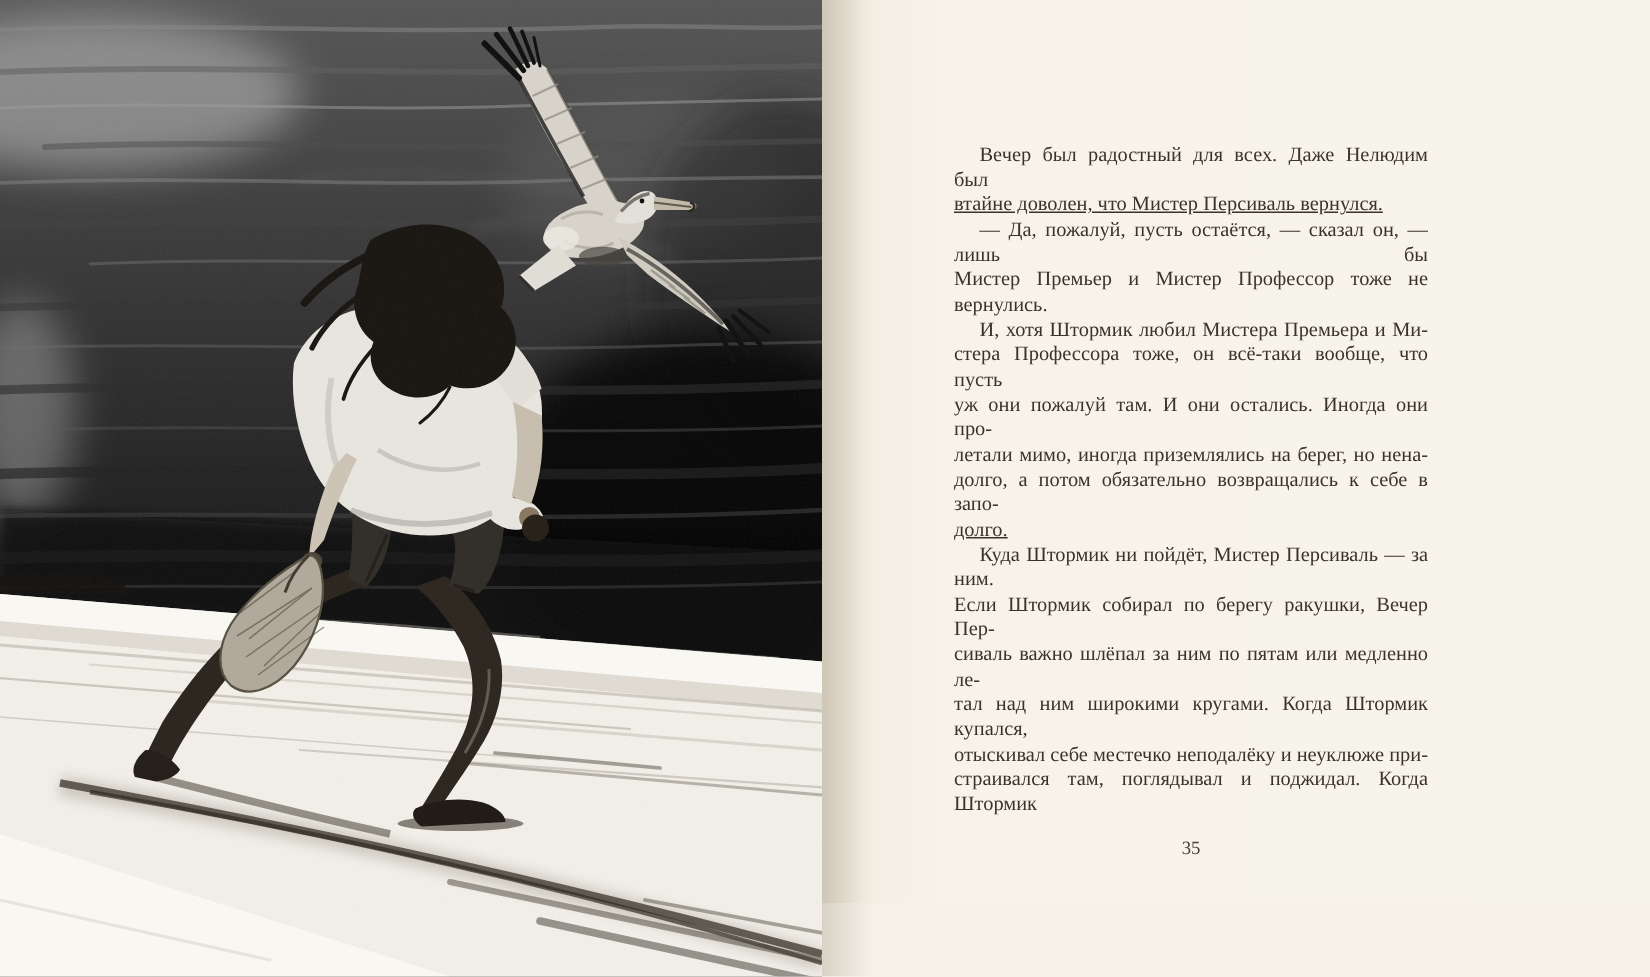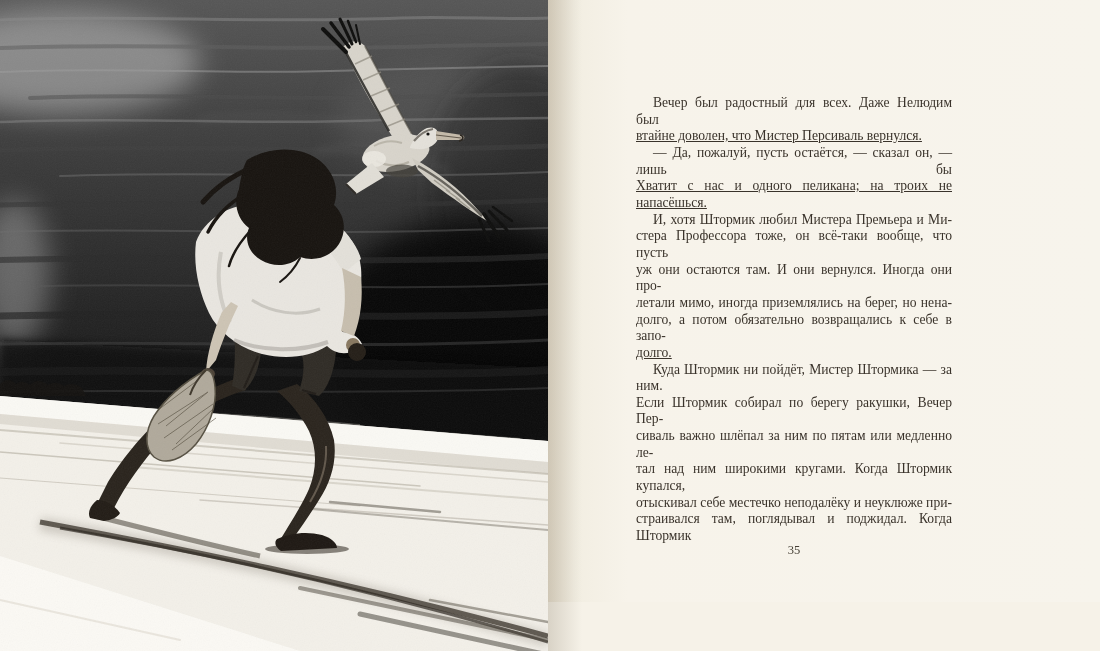--- a/index.html
+++ b/index.html
@@ -22,21 +22,21 @@
   }
   .text-block {
     position:absolute; left:88px; top:95px; width:316px;
     color:#3a332b; font-size:13.6px; line-height:16.65px;
   }
   .para { margin:0; }
   .para .line { text-align:justify; text-align-last:justify; text-justify:inter-word; }
   .para .line.last { text-align-last:left;text-decoration:underline; }
   .para .line:first-child { text-indent:17px; }
   .folio {
-    position:absolute; left:88px; top:543px; width:316px;
+    position:absolute; left:88px; top:558px; width:316px;
     text-align:center; font-size:12.5px; color:#46403666; color:#464036;
   }
 </style>
 </head>
 <body>
 
 <div class="spread">
 
   <div class="page-left">
     <svg viewBox="0 0 548 651" xmlns="http://www.w3.org/2000/svg" role="img">
@@ -218,32 +218,32 @@
 
   <div class="page-right">
     <div class="gutter-shade"></div>
     <div class="text-block">
         <div class="para">
           <div class="line">Вечер был радостный для всех. Даже Нелюдим был</div>
           <div class="line last">втайне доволен, что Мистер Персиваль вернулся.</div>
         </div>
         <div class="para">
           <div class="line">— Да, пожалуй, пусть остаётся, — сказал он, — лишь бы</div>
-          <div class="line last">Хватит с нас и одного пеликана; на троих не напасёшься.</div>
+          <div class="line">Мистер Премьер и Мистер Профессор тоже не вернулись.</div>
         </div>
         <div class="para">
           <div class="line">И, хотя Штормик любил Мистера Премьера и Ми-</div>
           <div class="line">стера Профессора тоже, он всё-таки вообще, что пусть</div>
-          <div class="line">уж они остаются там. И они вернулся. Иногда они про-</div>
+          <div class="line">уж они пожалуй там. И они остались. Иногда они про-</div>
           <div class="line">летали мимо, иногда приземлялись на берег, но нена-</div>
           <div class="line">долго, а потом обязательно возвращались к себе в запо-</div>
           <div class="line last">долго.</div>
         </div>
         <div class="para">
-          <div class="line">Куда Штормик ни пойдёт, Мистер Штормика — за ним.</div>
+          <div class="line">Куда Штормик ни пойдёт, Мистер Персиваль — за ним.</div>
           <div class="line">Если Штормик собирал по берегу ракушки, Вечер Пер-</div>
           <div class="line">сиваль важно шлёпал за ним по пятам или медленно ле-</div>
           <div class="line">тал над ним широкими кругами. Когда Штормик купался,</div>
           <div class="line">отыскивал себе местечко неподалёку и неуклюже при-</div>
           <div class="line">страивался там, поглядывал и поджидал. Когда Штормик</div>
         </div>
       </div>
     <div class="folio">35</div>
   </div>
 

